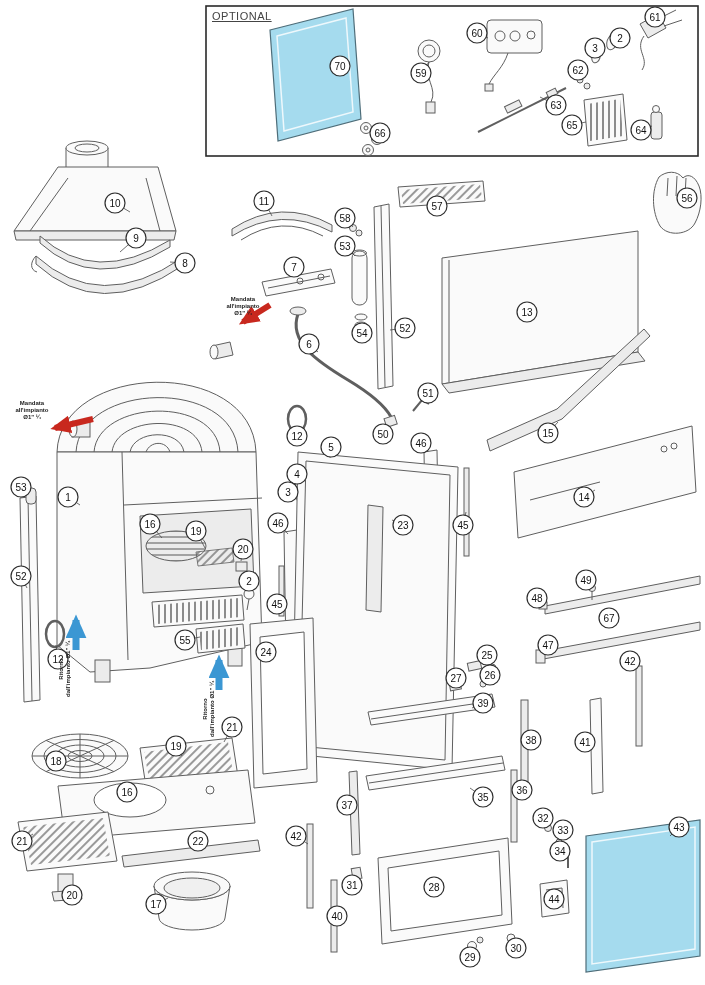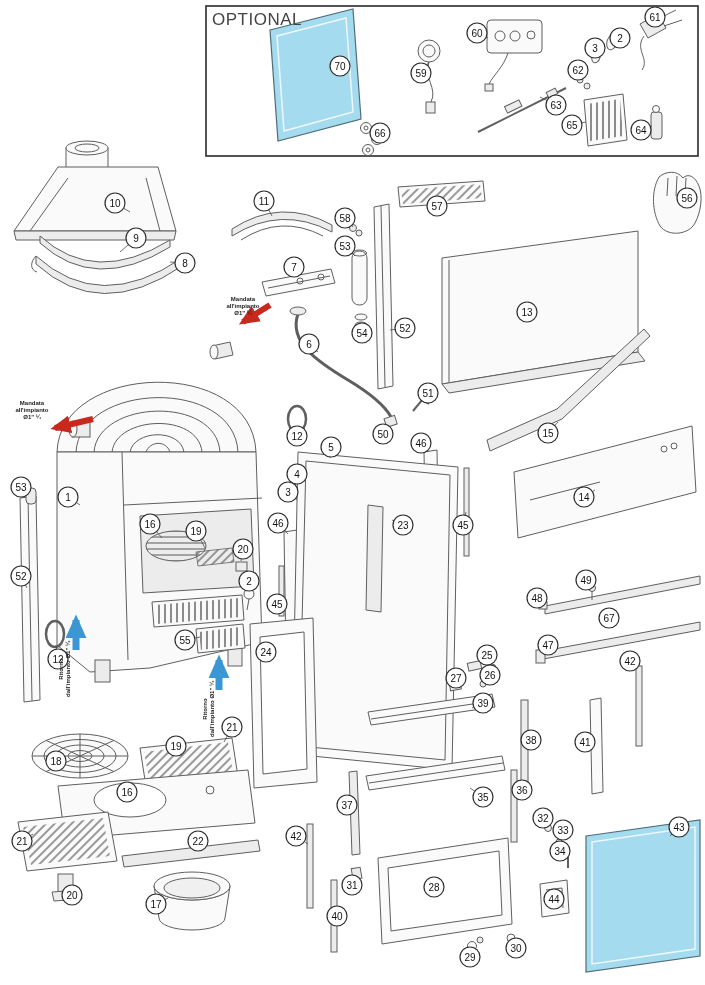--- a/index.html
+++ b/index.html
@@ -1,19 +1,19 @@
 <!DOCTYPE html>
 <html><head>
 <meta charset="utf-8">
 <style>
   html,body{margin:0;padding:0;background:#fff;font-family:"Liberation Sans",sans-serif;}
   .stage{position:relative;width:705px;height:985px;background:#ffffff;overflow:hidden;}
   .stage svg{position:absolute;left:0;top:0;}
   .label{position:absolute;color:#222;white-space:pre-line;line-height:1.2;}
-  .label-optional{left:212px;top:10px;font-size:17px;letter-spacing:.5px;color:#444;}
+  .label-optional{left:212px;top:10px;font-size:11px;letter-spacing:.5px;color:#444;text-decoration:underline;}
   .label-supply-top{left:214px;top:296px;width:58px;font-size:6px;text-align:center;font-weight:bold;}
   .label-supply-left{left:6px;top:400px;width:52px;font-size:6px;text-align:center;font-weight:bold;}
   .label-return-left{left:58px;top:698px;width:58px;font-size:6px;text-align:center;font-weight:bold;transform:rotate(-90deg);transform-origin:0 0;}
   .label-return-center{left:202px;top:738px;width:58px;font-size:6px;text-align:center;font-weight:bold;transform:rotate(-90deg);transform-origin:0 0;}
   .ln{fill:none;stroke:#5f5f5f;stroke-width:1;}
   .ln2{fill:none;stroke:#5f5f5f;stroke-width:2;}
   .part{fill:#fafafa;stroke:#5f5f5f;stroke-width:1;}
   .part2{fill:#ececec;stroke:#5f5f5f;stroke-width:1;}
   .obox{fill:none;stroke:#2a2a2a;stroke-width:1.6;}
   .glass{stroke:#4e6d79;stroke-width:1.2;}

